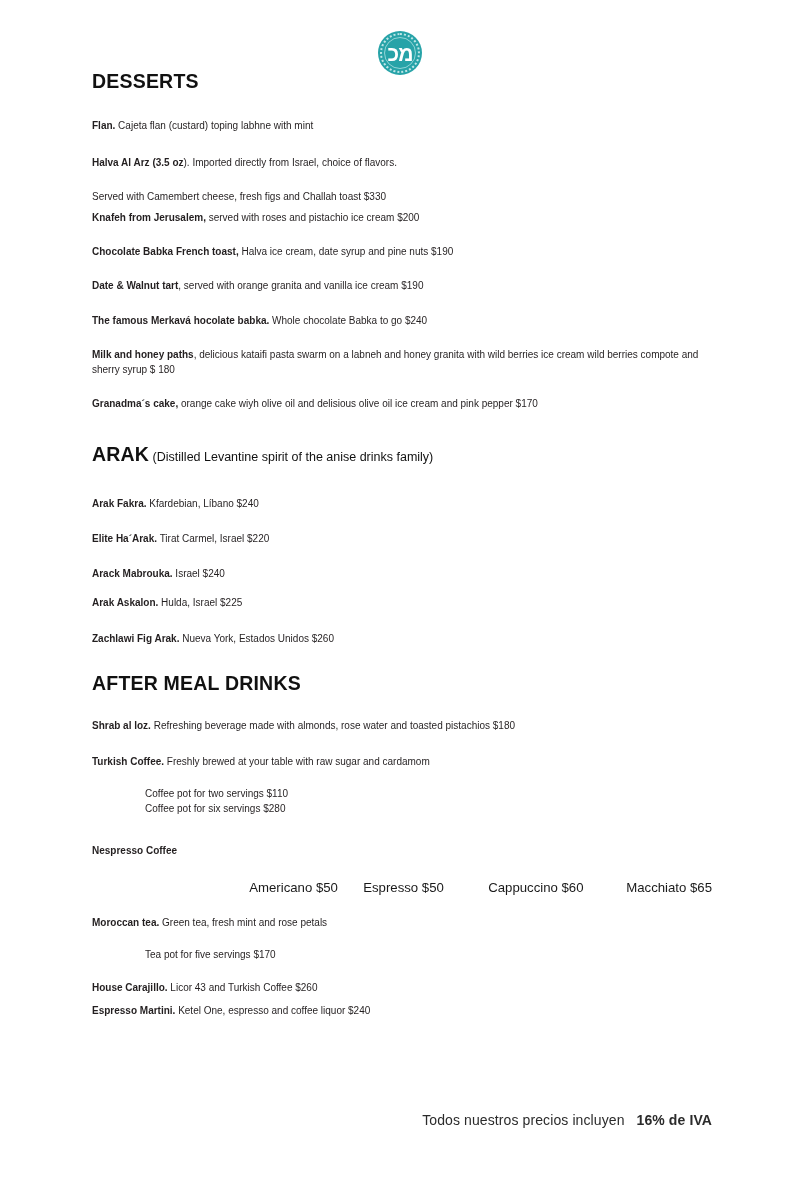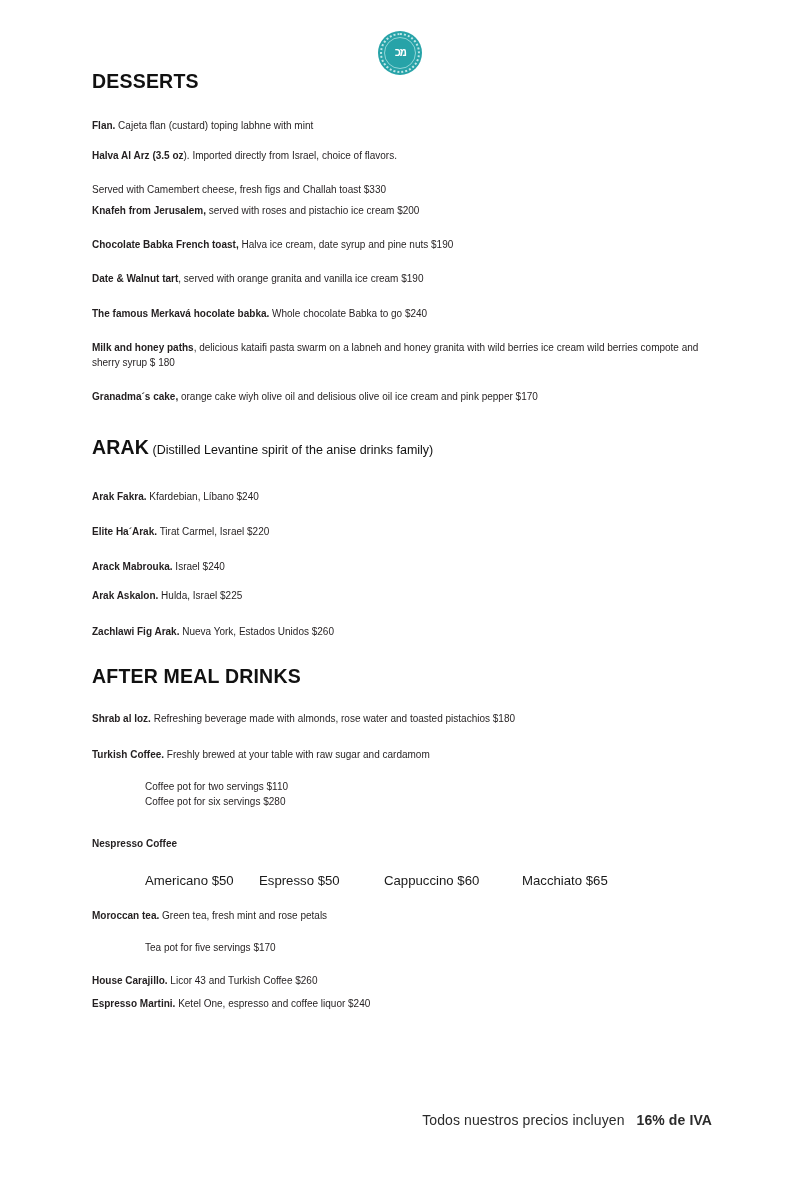--- a/index.html
+++ b/index.html
@@ -51,22 +51,22 @@
   .logo .ring2 {
     position: absolute;
     inset: 6px;
     border-radius: 50%;
     border: 1px solid #bfe9e9;
     opacity: .7;
   }
   .logo .mark {
     position: relative;
     color: #ffffff;
-    font-family: Liberation Mono, monospace;
-    font-size: 11px;
+    font-family: Liberation Sans, sans-serif;
+    font-size: 21px;
     font-weight: bold;
     letter-spacing: -1px;
     line-height: 1;
     z-index: 2;
   }
 
   
   .content {
     position: absolute;
     left: 92px;
@@ -136,21 +136,21 @@
   <div class="content">
 
     <h1 class="section" style="margin-top:70px;">
       <span>DESSERTS</span>
     </h1>
 
     <div class="item" style="margin-top:26px;">
       <b>Flan.</b><span> Cajeta flan (custard) toping labhne with mint</span>
     </div>
 
-    <div class="item" style="margin-top:16px;">
+    <div class="item" style="margin-top:23px;">
       <b>Halva Al Arz (3.5 oz</b><span>). Imported directly from Israel, choice of flavors.</span>
     </div>
 
     <div class="item" style="margin-top:20px;">
       <span>Served with Camembert cheese, fresh figs and Challah toast $330</span>
     </div>
 
     <div class="item" style="margin-top:6px;">
       <b>Knafeh from Jerusalem,</b><span> served with roses and pistachio ice cream $200</span>
     </div>
@@ -211,21 +211,21 @@
       <span>Coffee pot for two servings $110</span>
     </div>
     <div class="item indent" style="margin-top:1px;">
       <span>Coffee pot for six servings $280</span>
     </div>
 
     <div class="item" style="margin-top:27px;">
       <b>Nespresso Coffee</b><span></span>
     </div>
 
-    <div class="nespresso-row" style="margin-top:22px;">
+    <div class="nespresso-row" style="margin-top:22px;justify-content:flex-end;">
       <span class="cell c0">Americano $50</span>
       <span class="cell c1">Espresso $50</span>
       <span class="cell c2">Cappuccino $60</span>
       <span class="cell">Macchiato $65</span>
     </div>
 
     <div class="item" style="margin-top:21px;">
       <b>Moroccan tea.</b><span> Green tea, fresh mint and rose petals</span>
     </div>
 

